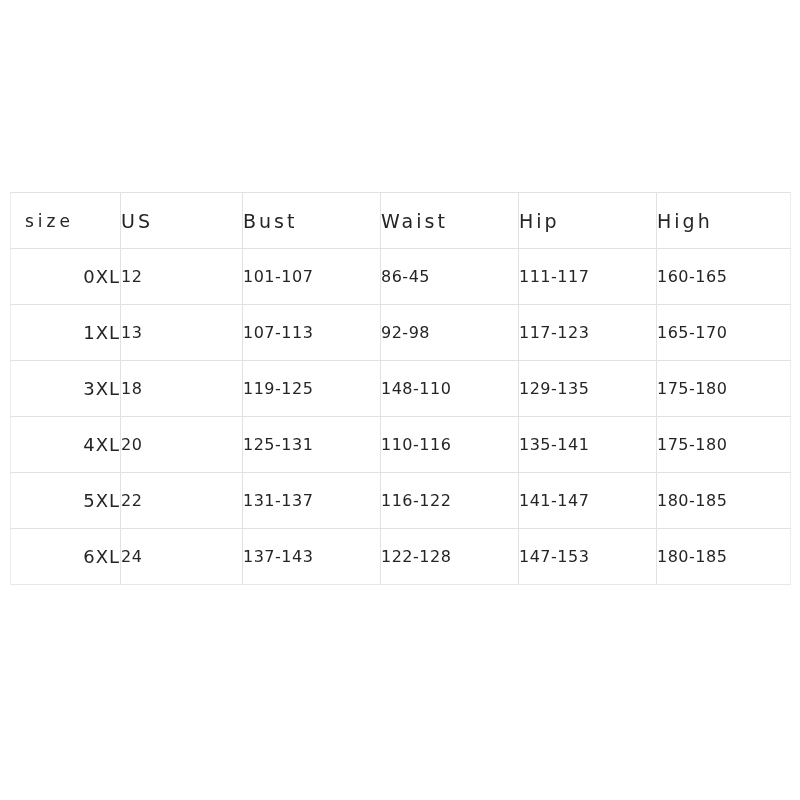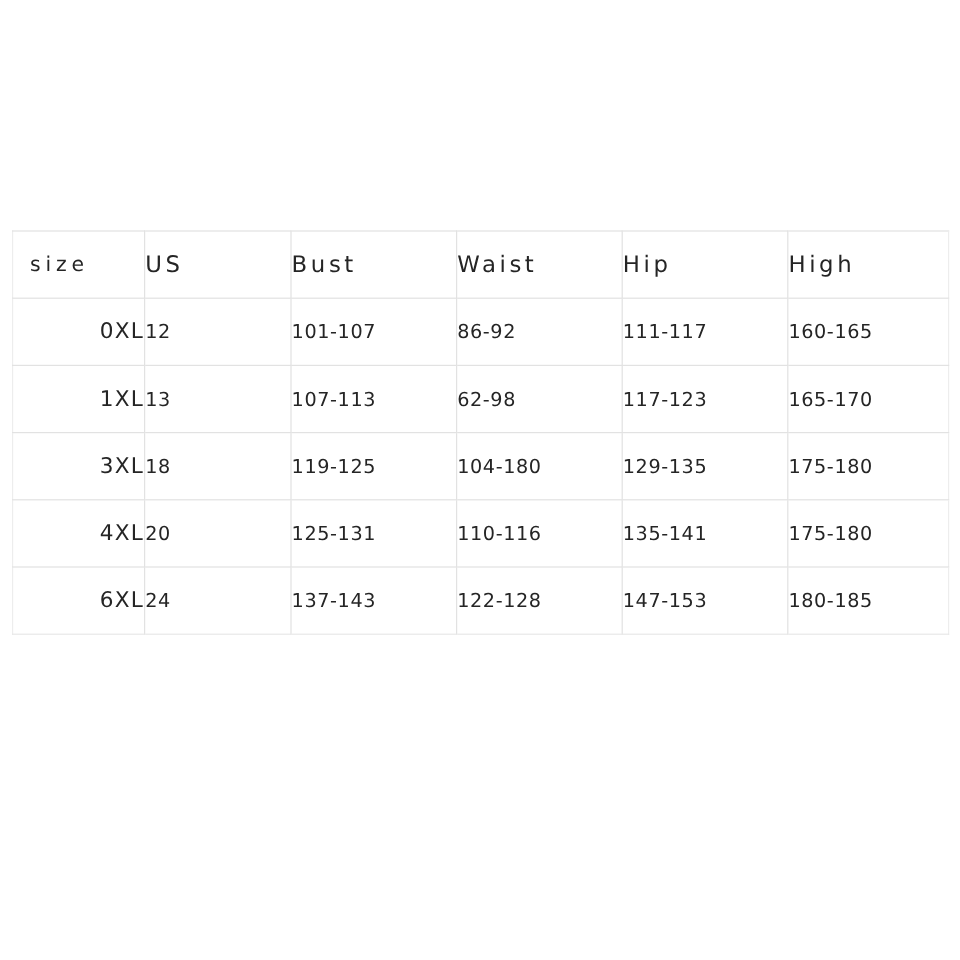--- a/index.html
+++ b/index.html
@@ -110,47 +110,55 @@
           <th>Waist</th>
           <th>Hip</th>
           <th>High</th>
         </tr>
       </thead>
       <tbody>
         <tr>
           <td class="col-size">0XL</td>
           <td>12</td>
           <td>101-107</td>
-          <td>86-92</td>
+          <td>86-45</td>
           <td>111-117</td>
           <td>160-165</td>
         </tr>
         <tr>
           <td class="col-size">1XL</td>
           <td>13</td>
           <td>107-113</td>
-          <td>62-98</td>
+          <td>92-98</td>
           <td>117-123</td>
           <td>165-170</td>
         </tr>
         <tr>
           <td class="col-size">3XL</td>
           <td>18</td>
           <td>119-125</td>
-          <td>104-180</td>
+          <td>148-110</td>
           <td>129-135</td>
           <td>175-180</td>
         </tr>
         <tr>
           <td class="col-size">4XL</td>
           <td>20</td>
           <td>125-131</td>
           <td>110-116</td>
           <td>135-141</td>
           <td>175-180</td>
+        </tr>
+        <tr>
+          <td class="col-size">5XL</td>
+          <td>22</td>
+          <td>131-137</td>
+          <td>116-122</td>
+          <td>141-147</td>
+          <td>180-185</td>
         </tr>
         <tr>
           <td class="col-size">6XL</td>
           <td>24</td>
           <td>137-143</td>
           <td>122-128</td>
           <td>147-153</td>
           <td>180-185</td>
         </tr>
       </tbody>

